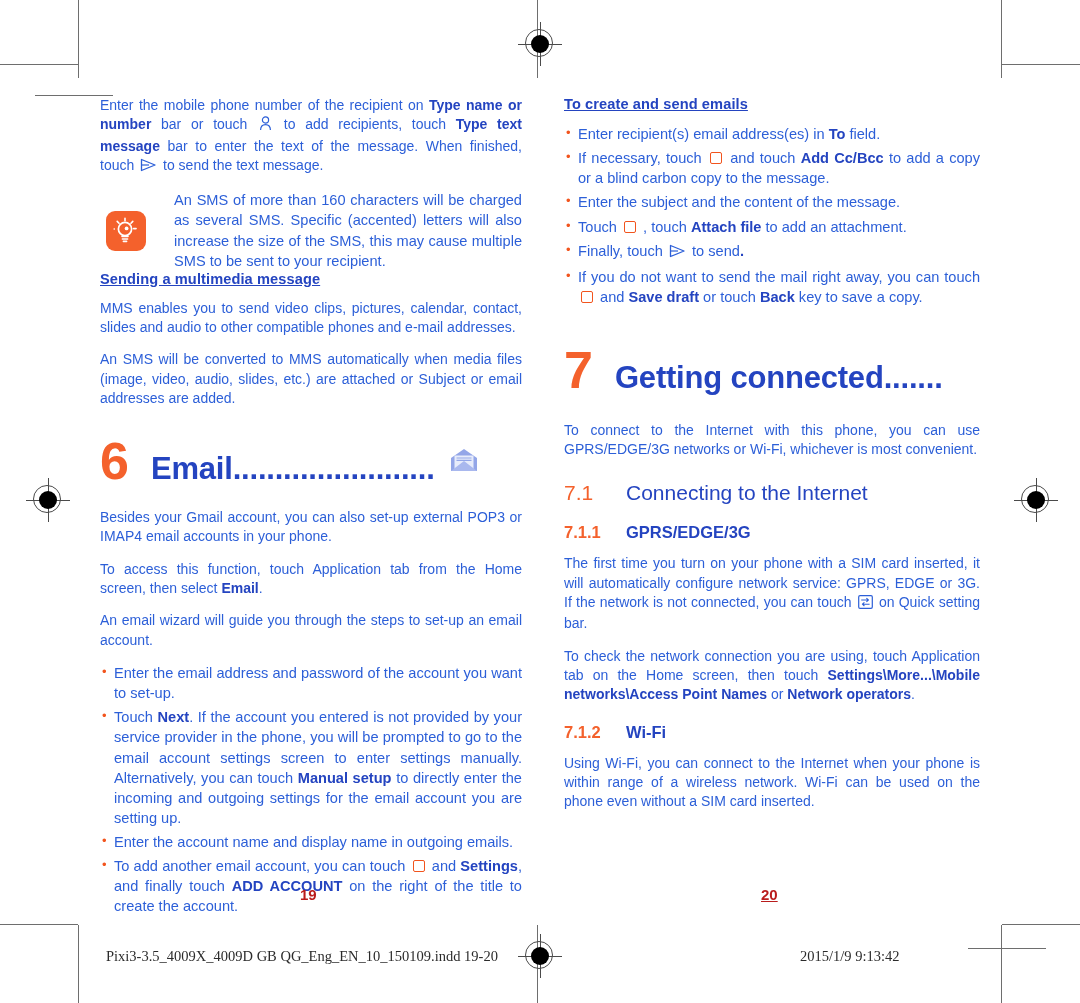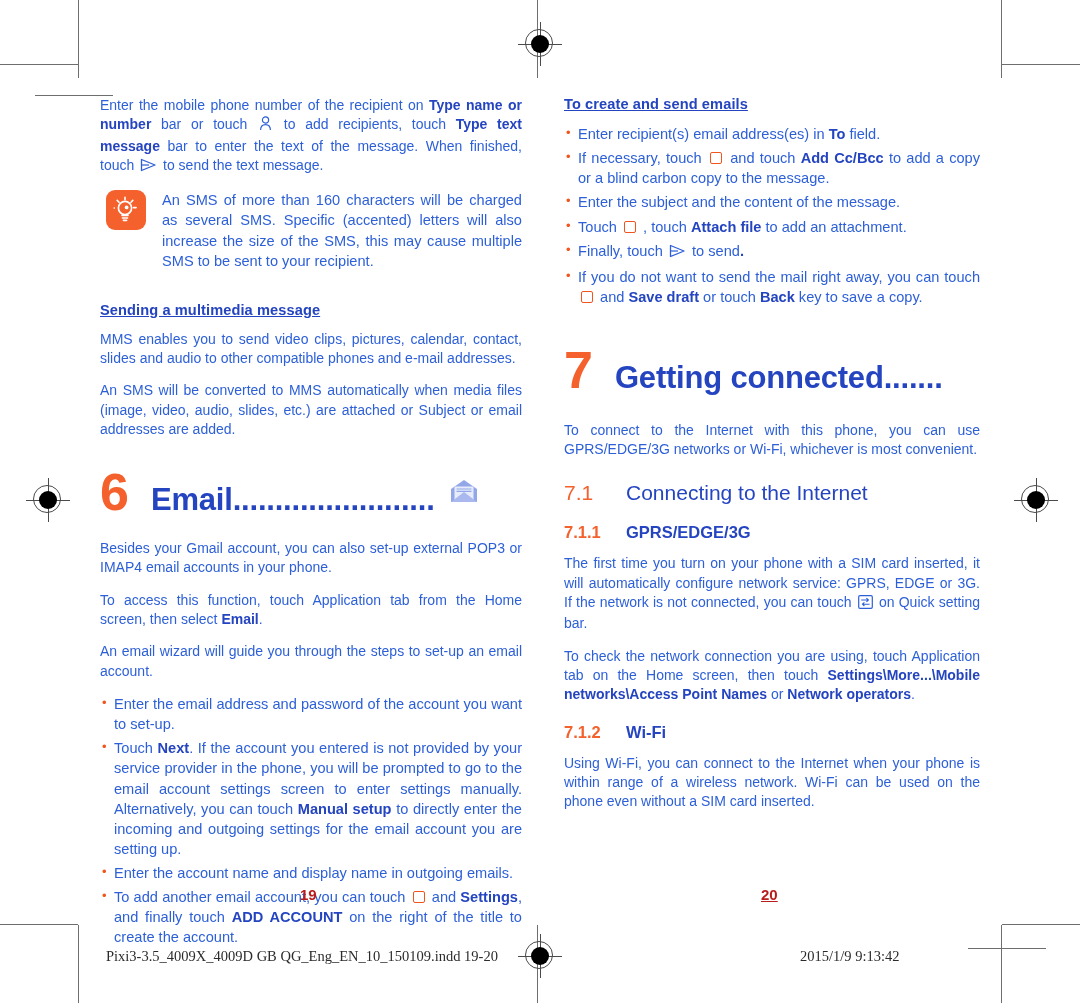--- a/index.html
+++ b/index.html
@@ -107,22 +107,23 @@
     position: absolute;
     left: 2px; top: 0;
     color: #f2541d;
     font-size: 13px;
   }
   ul.bul > li b { font-weight: bold; color: #2444c0; }
 
   
   .tipbox {
     display: flex;
-    align-items: flex-start;
-    margin: 6px 0 31px 6px;
+    align-items: center;
+    margin: 6px 0 0 6px;
+    gap: 12px;
   }
   .tip-icon {
     flex: 0 0 auto;
     width: 40px; height: 40px;
     background: #f4612c;
     border-radius: 9px;
     margin-right: 16px;
     position: relative;
   }
   .tip-icon svg { position: absolute; left: 6px; top: 5px; }

